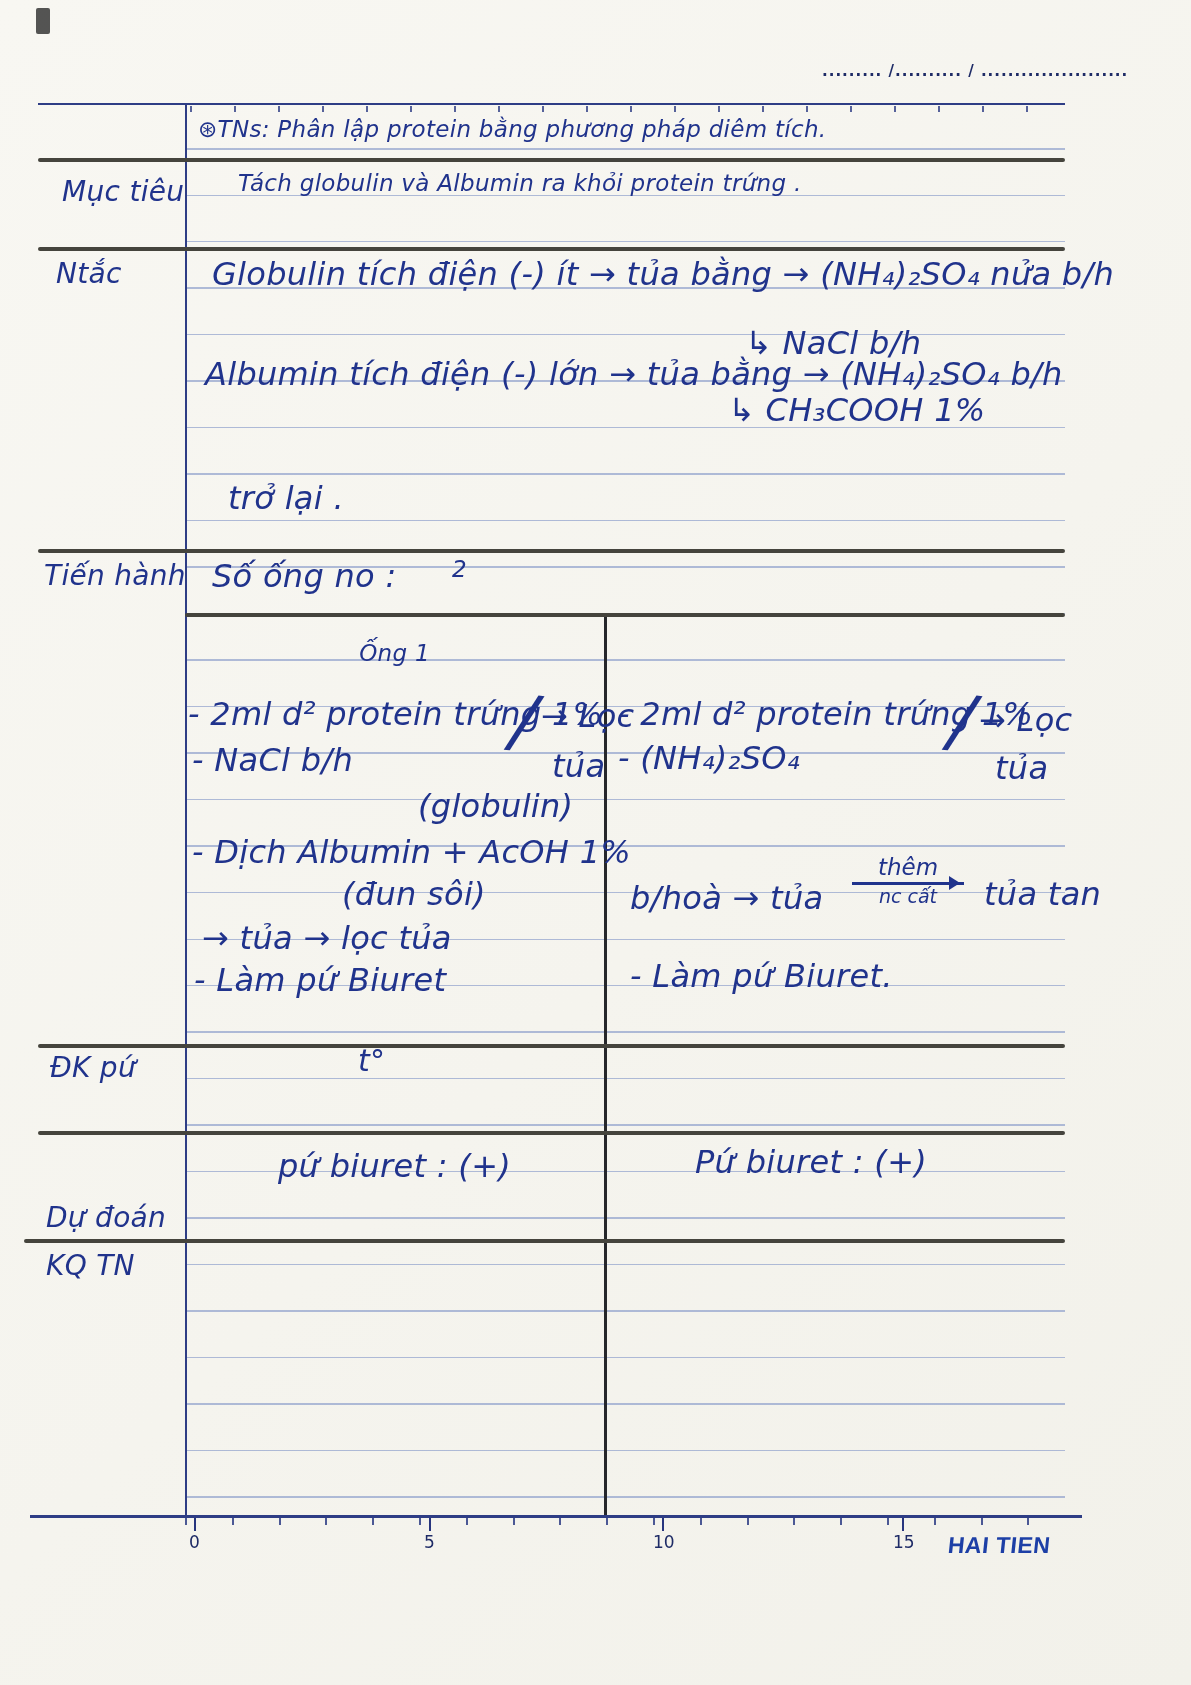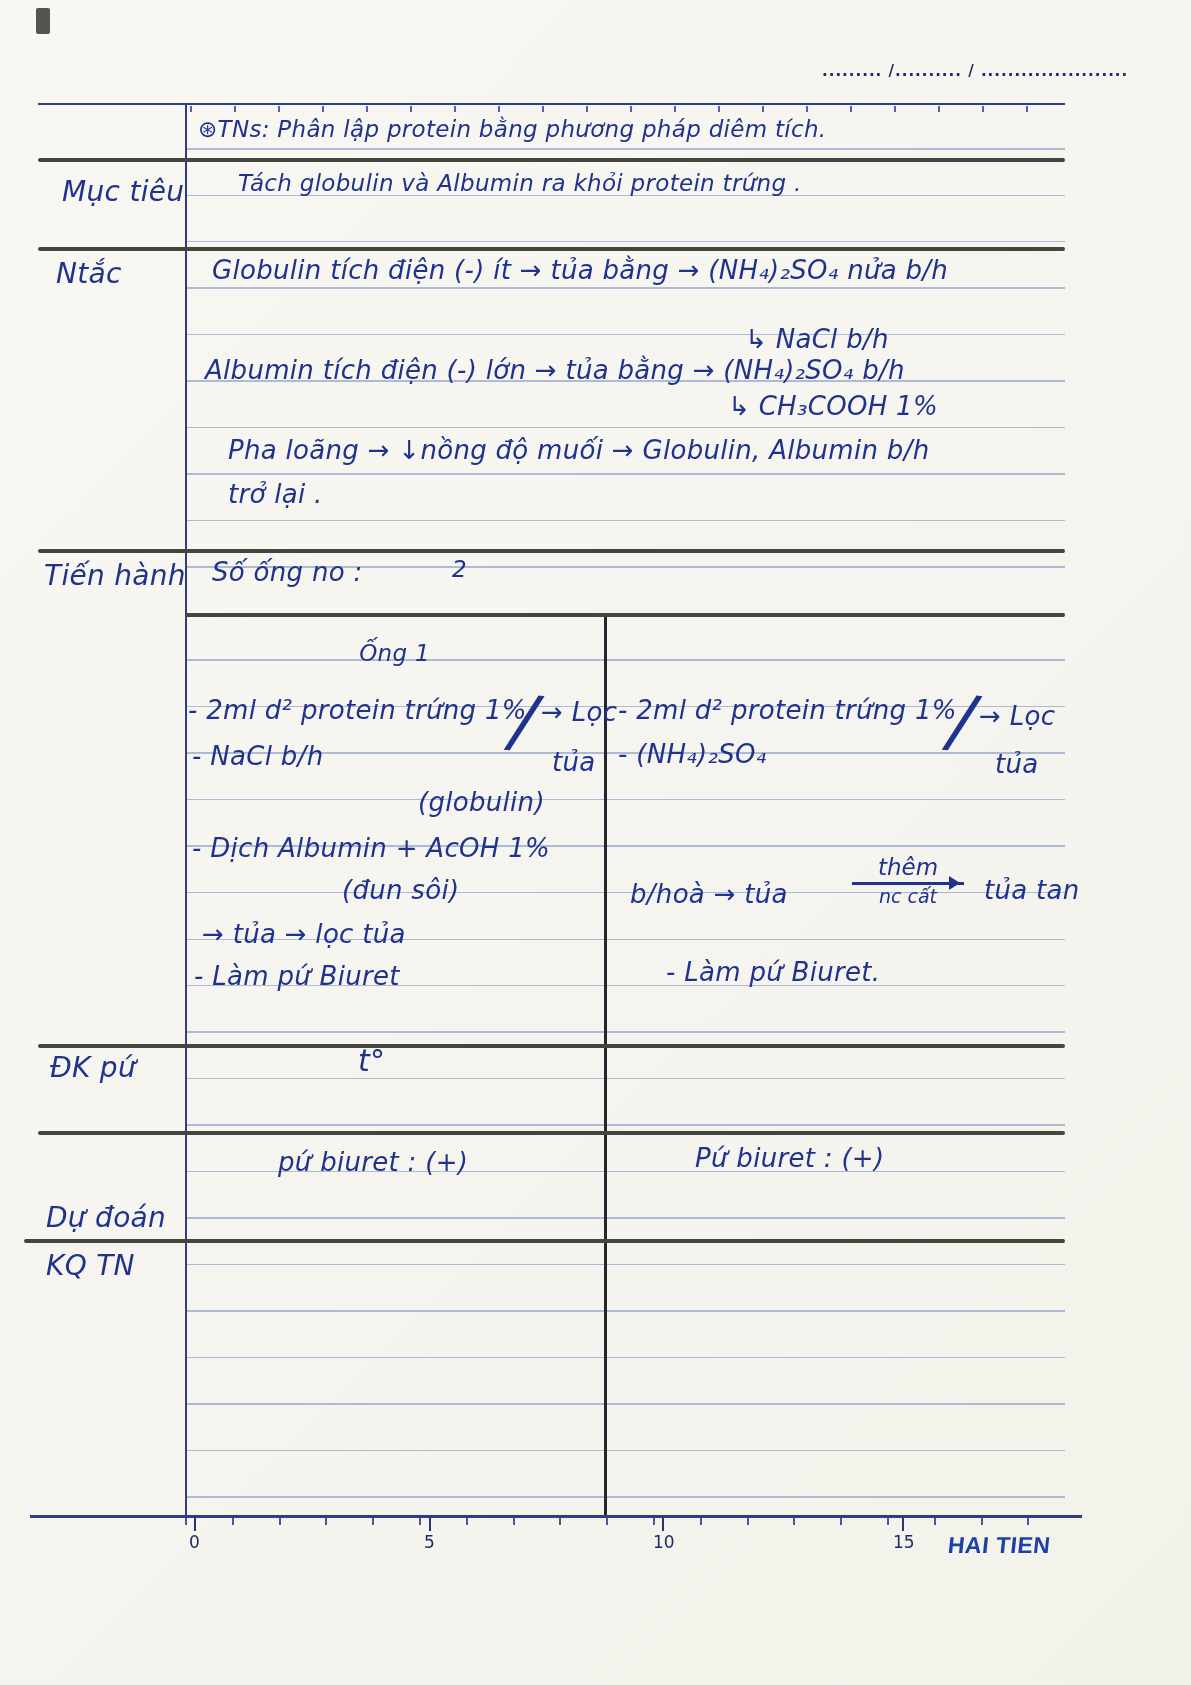--- a/index.html
+++ b/index.html
@@ -9,21 +9,21 @@
     background:linear-gradient(135deg,#f8f7f2 0%,#f5f4ee 55%,#f2f1ea 100%);
     overflow:hidden;
     font-family:"DejaVu Sans",sans-serif;
   }
   
   .hw{
     position:absolute;
     color:#20338c;
     font-family:"DejaVu Sans",sans-serif;
     font-style:italic;
-    font-size:26px;
+    font-size:32px;
     letter-spacing:.3px;
     white-space:nowrap;
     line-height:1.15;
   }
   .hw-lg{font-size:23px;}
   .hw-label{font-size:28px;}
   .hw-center{text-align:center;}
   
   .vline{position:absolute;background:#2e3d85;}
   .vline-dark{position:absolute;background:#26272b;}
@@ -103,21 +103,20 @@
   <div class="hw hw-lg" style="left:198px;top:116px;">⊛TNs: Phân lập protein bằng phương pháp diêm tích.</div>
 
   <div class="hw hw-label" style="left:62px;top:176px;">Mục tiêu</div>
   <div class="hw hw-lg" style="left:238px;top:170px;">Tách globulin và Albumin ra khỏi protein trứng .</div>
 
   <div class="hw hw-label" style="left:56px;top:258px;">Ntắc</div>
   <div class="hw" style="left:212px;top:256px;">Globulin tích điện (-) ít → tủa bằng → (NH₄)₂SO₄ nửa b/h</div>
   <div class="hw" style="left:745px;top:301px;margin-top:24px;">↳ NaCl b/h</div>
   <div class="hw" style="left:205px;top:356px;">Albumin tích điện (-) lớn → tủa bằng → (NH₄)₂SO₄ b/h</div>
   <div class="hw" style="left:728px;top:392px;">↳ CH₃COOH 1%</div>
-  <div class="hw" style="left:228px;top:436px;">Pha loãng → ↓nồng độ muối → Globulin, Albumin b/h</div>
   <div class="hw" style="left:228px;top:480px;">trở lại .</div>
 
   <div class="hw hw-label" style="left:44px;top:560px;">Tiến hành</div>
   <div class="hw" style="left:212px;top:558px;">Số ống no :</div>
   <div class="hw hw-lg" style="left:452px;top:556px;">2</div>
 
   <div class="hw hw-lg hw-center" style="left:185px;top:640px;width:419px;">Ống 1</div>
   <div class="hw" style="left:188px;top:696px;">- 2ml d² protein trứng 1%</div>
   <div class="big-slash" style="left:512px;top:686px;">/</div>
   <div class="hw" style="left:541px;top:698px;">→ Lọc</div>
@@ -134,21 +133,21 @@
   <div class="hw" style="left:979px;top:702px;">→ Lọc</div>
   <div class="hw" style="left:618px;top:740px;">- (NH₄)₂SO₄</div>
   <div class="hw" style="left:995px;top:750px;">tủa</div>
   <div class="hw" style="left:630px;top:880px;">b/hoà → tủa</div>
   <div class="flow-arrow" style="left:852px;top:856px;">
     <span class="fa-top">thêm</span>
     <span class="fa-shaft"></span>
     <span class="fa-bottom">nc cất</span>
   </div>
   <div class="hw" style="left:984px;top:876px;">tủa tan</div>
-  <div class="hw" style="left:630px;top:958px;margin-left:36px;">- Làm pứ Biuret.</div>
+  <div class="hw" style="left:630px;top:958px;">- Làm pứ Biuret.</div>
 
   <div class="hw hw-label" style="left:50px;top:1052px;">ĐK pứ</div>
   <div class="hw" style="left:358px;top:1044px;font-size:30px;">t°</div>
 
   <div class="hw hw-label" style="left:46px;top:1202px;">Dự đoán</div>
   <div class="hw" style="left:278px;top:1148px;">pứ biuret : (+)</div>
   <div class="hw" style="left:695px;top:1144px;">Pứ biuret : (+)</div>
 
   <div class="hw hw-label" style="left:46px;top:1250px;">KQ TN</div>
 

